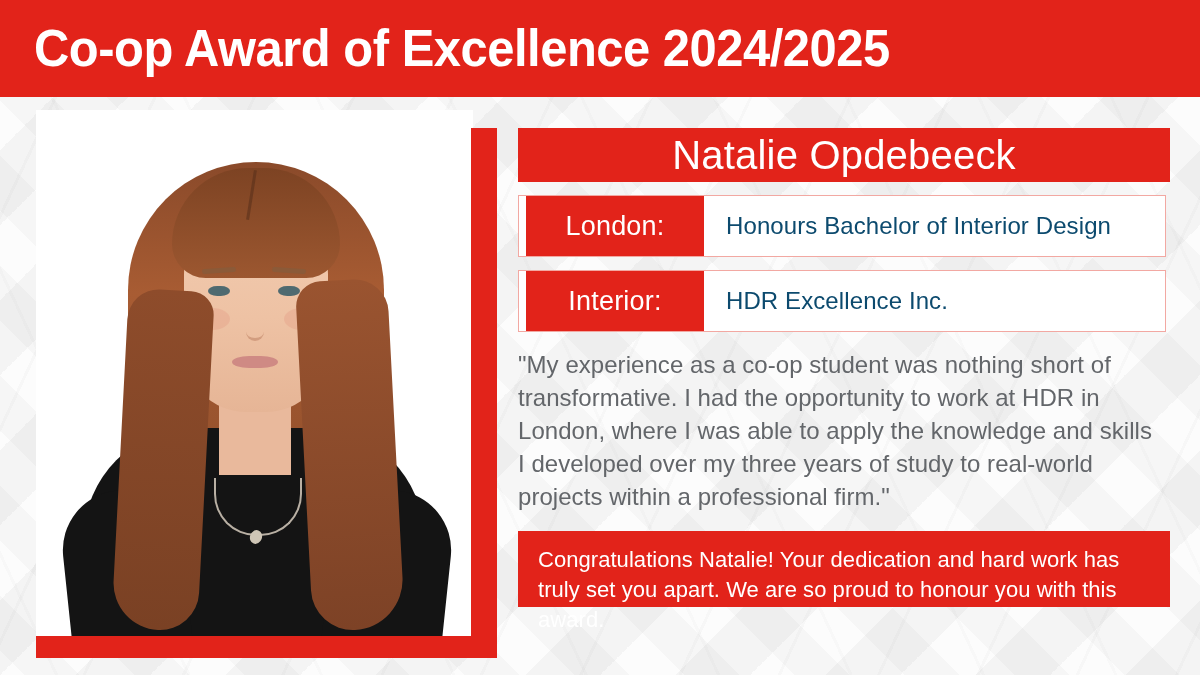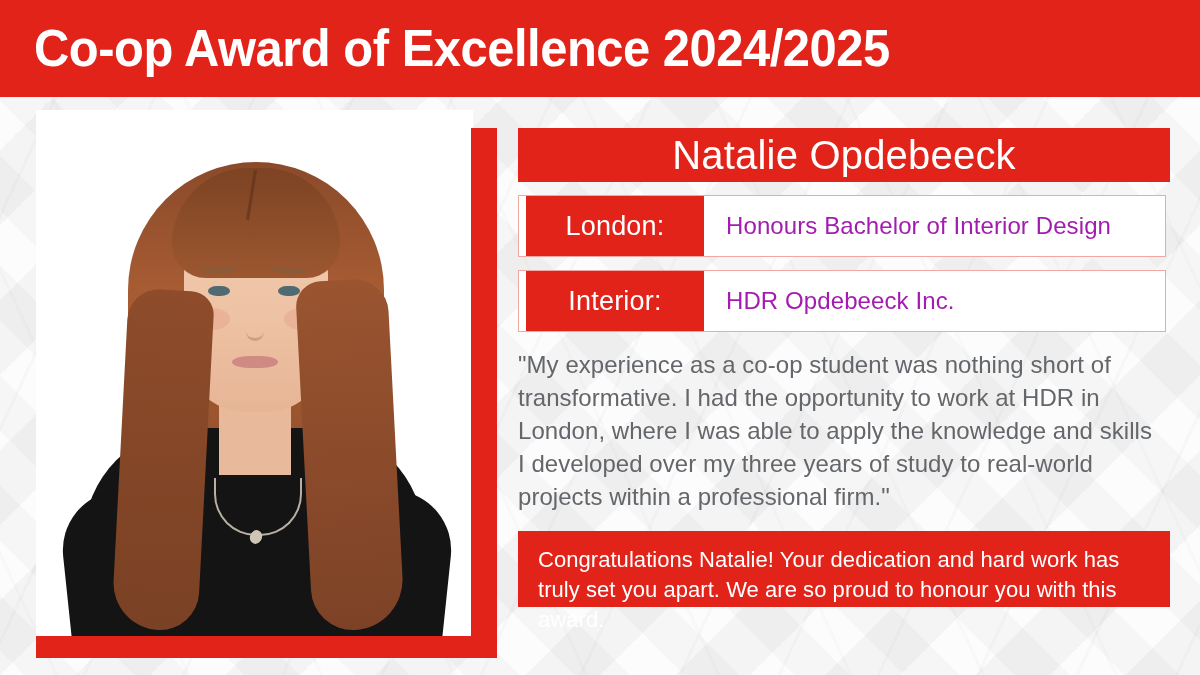--- a/index.html
+++ b/index.html
@@ -315,21 +315,21 @@
     font-size: 27px;
     font-weight: 400;
     letter-spacing: 0.2px;
     box-sizing: border-box;
   }
   .detail-value {
     flex: 1;
     display: flex;
     align-items: center;
     padding-left: 22px;
-    color: #a21caf;
+    color: #0c4a6e;
     font-size: 24px;
     letter-spacing: 0.1px;
   }
 
   .quote {
     margin-top: 16px;
     width: 640px;
     color: #63666a;
     font-size: 24px;
     line-height: 33px;
@@ -399,21 +399,21 @@
     <div class="detail-rows">
 
       <div class="detail-row">
         <div class="detail-label">London:</div>
         <div class="detail-value">Honours Bachelor of Interior Design</div>
       </div>
 
 
       <div class="detail-row">
         <div class="detail-label">Interior:</div>
-        <div class="detail-value">HDR Opdebeeck Inc.</div>
+        <div class="detail-value">HDR Excellence Inc.</div>
       </div>
 
     </div>
 
     <div class="quote">"My experience as a co-op student was nothing short of transformative. I had the opportunity to work at HDR in London, where I was able to apply the knowledge and skills I developed over my three years of study to real-world projects within a professional firm."</div>
 
     <div class="congrats-banner">
       <div class="congrats-text">Congratulations Natalie! Your dedication and hard work has truly set you apart. We are so proud to honour you with this award.</div>
     </div>
 

